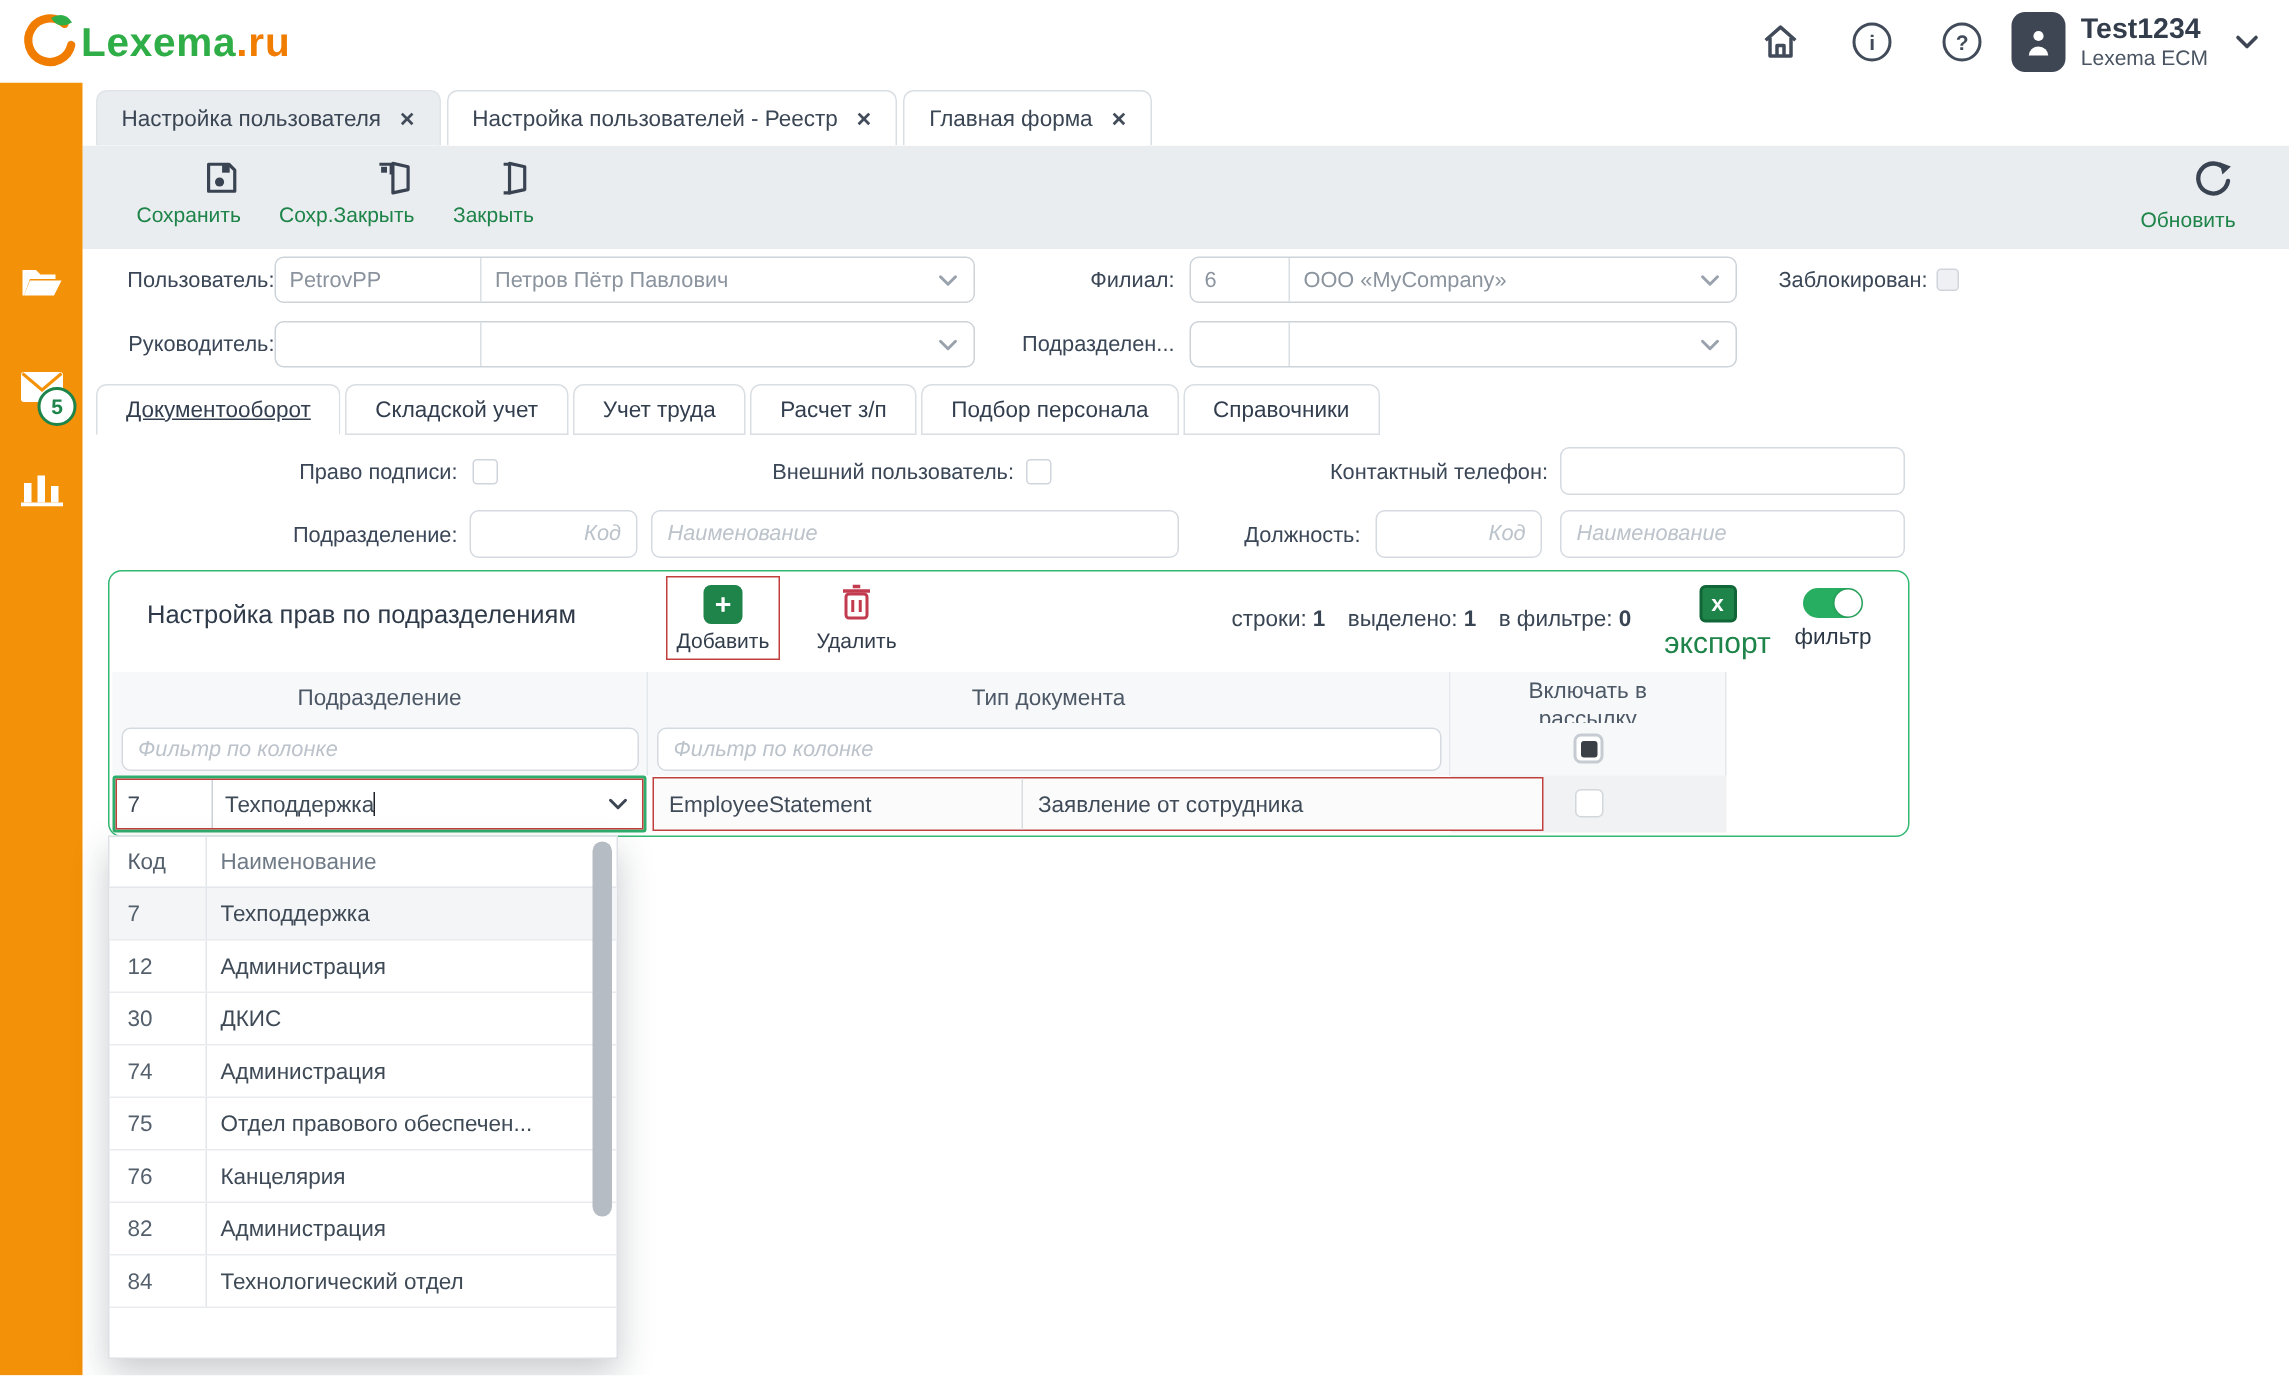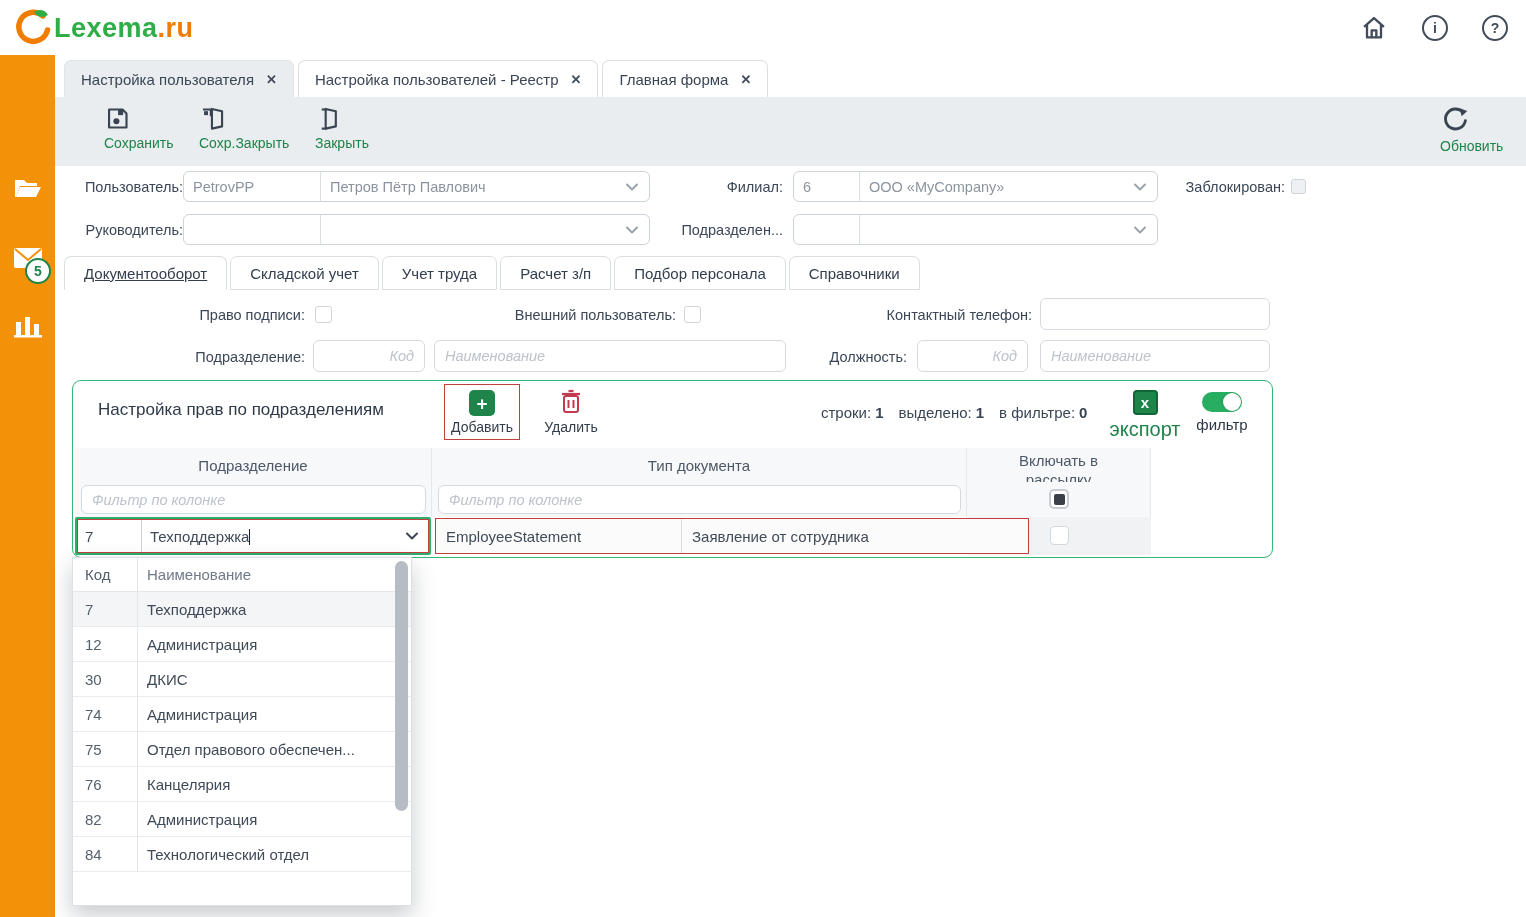--- a/index.html
+++ b/index.html
@@ -26,21 +26,21 @@
   .badge { position:absolute; left:25px; top:203px; width:26px; height:26px; background:#fff; border:2px solid #1e8449; border-radius:50%; color:#1e8449; font-size:14px; font-weight:bold; display:flex; align-items:center; justify-content:center; z-index:2; }
 
   
   .tabbar { position:absolute; left:55px; top:60px; width:1471px; height:37px; background:#fff; display:flex; gap:4px; padding-left:9px; z-index:3; }
   .tab { height:37px; display:flex; align-items:center; gap:12px; padding:0 16px; border:1px solid #d9dee3; border-bottom:none; border-radius:7px 7px 0 0; background:#fff; font-size:15px; color:#3b4655; cursor:pointer; white-space:nowrap; }
   .tab.active { background:#eaedf0; border-color:#e0e4e8; }
   .tab .x { font-size:13px; font-weight:bold; color:#414b59; cursor:pointer; }
 
   
   .toolbar { position:absolute; left:55px; top:97px; width:1471px; height:69px; background:#eaedf0; z-index:2; }
-  .tbtn { position:absolute; top:8px; display:flex; flex-direction:column; align-items:flex-start; gap:3px; cursor:pointer;margin-left:13px; }
+  .tbtn { position:absolute; top:8px; display:flex; flex-direction:column; align-items:flex-end; gap:3px; cursor:pointer; }
   .tbtn span { font-size:14px; font-weight:500; color:#1e8449; }
 
   
   .content { position:absolute; left:55px; top:166px; width:1471px; height:751px; background:#fff; }
   .lbl { position:absolute; font-size:14.5px; font-weight:500; color:#3b4757; height:22px; line-height:22px; text-align:right; white-space:nowrap; }
   .sel { position:absolute; height:31px; border:1px solid #ccd3d9; border-radius:6px; background:#fff; display:flex; align-items:center; cursor:pointer; }
   .sel .code { padding:0 9px; border-right:1px solid #dadfe4; color:#8b949e; font-size:14.5px; align-self:stretch; display:flex; align-items:center; }
   .sel .val { flex:1; padding:0 9px; color:#8b949e; font-size:14.5px; white-space:nowrap; overflow:hidden; }
   .sel .chev { margin-right:9px; flex:none; }
   .inp { position:absolute; height:32px; border:1px solid #d5dae0; border-radius:6px; padding:0 10px; font-size:14.5px; color:#4a5563; background:#fff; font-family:inherit; outline:none; }
@@ -119,20 +119,35 @@
       <span class="logo-text"><span class="logo-main">Lexema</span><span class="logo-suffix">.ru</span></span>
     </div>
     <div class="top-actions">
       <svg width="28" height="28" viewBox="0 0 24 24" style="cursor:pointer">
         <path d="M3.5 11 L12 3.5 L20.5 11" fill="none" stroke="#414b59" stroke-width="2" stroke-linejoin="round"></path>
         <path d="M6 9.5 V20 H18 V9.5" fill="none" stroke="#414b59" stroke-width="2" stroke-linejoin="round"></path>
         <path d="M10 20 V14 H14 V20" fill="none" stroke="#414b59" stroke-width="2" stroke-linejoin="round"></path>
       </svg>
       <div class="circ">i</div>
       <div class="circ">?</div>
+      <div class="userbox">
+        <div class="avatar">
+          <svg width="20" height="24" viewBox="0 0 20 24">
+            <circle cx="10" cy="8" r="3.4" fill="#fff"></circle>
+            <path d="M3.5 21 a6.5 6 0 0 1 13 0 Z" fill="#fff"></path>
+          </svg>
+        </div>
+        <div>
+          <div class="user-name">Test1234</div>
+          <div class="user-org">Lexema ECM</div>
+        </div>
+        <svg width="20" height="20" viewBox="0 0 20 20" style="margin-left:6px">
+          <polyline points="4,7 10,13 16,7" fill="none" stroke="#3f4653" stroke-width="2.4" stroke-linecap="round" stroke-linejoin="round"></polyline>
+        </svg>
+      </div>
     </div>
   </header>
 
   <aside class="side">
     <div class="side-item" style="top:108px">
       <svg width="30" height="24" viewBox="0 0 30 24">
         <path d="M2 4 h9 l3 3 h10 v3 H7 L3 21 H2 Z" fill="#fff"></path>
         <path d="M7 11 h21 l-5 10 H3 Z" fill="#fff"></path>
       </svg>
     </div>

